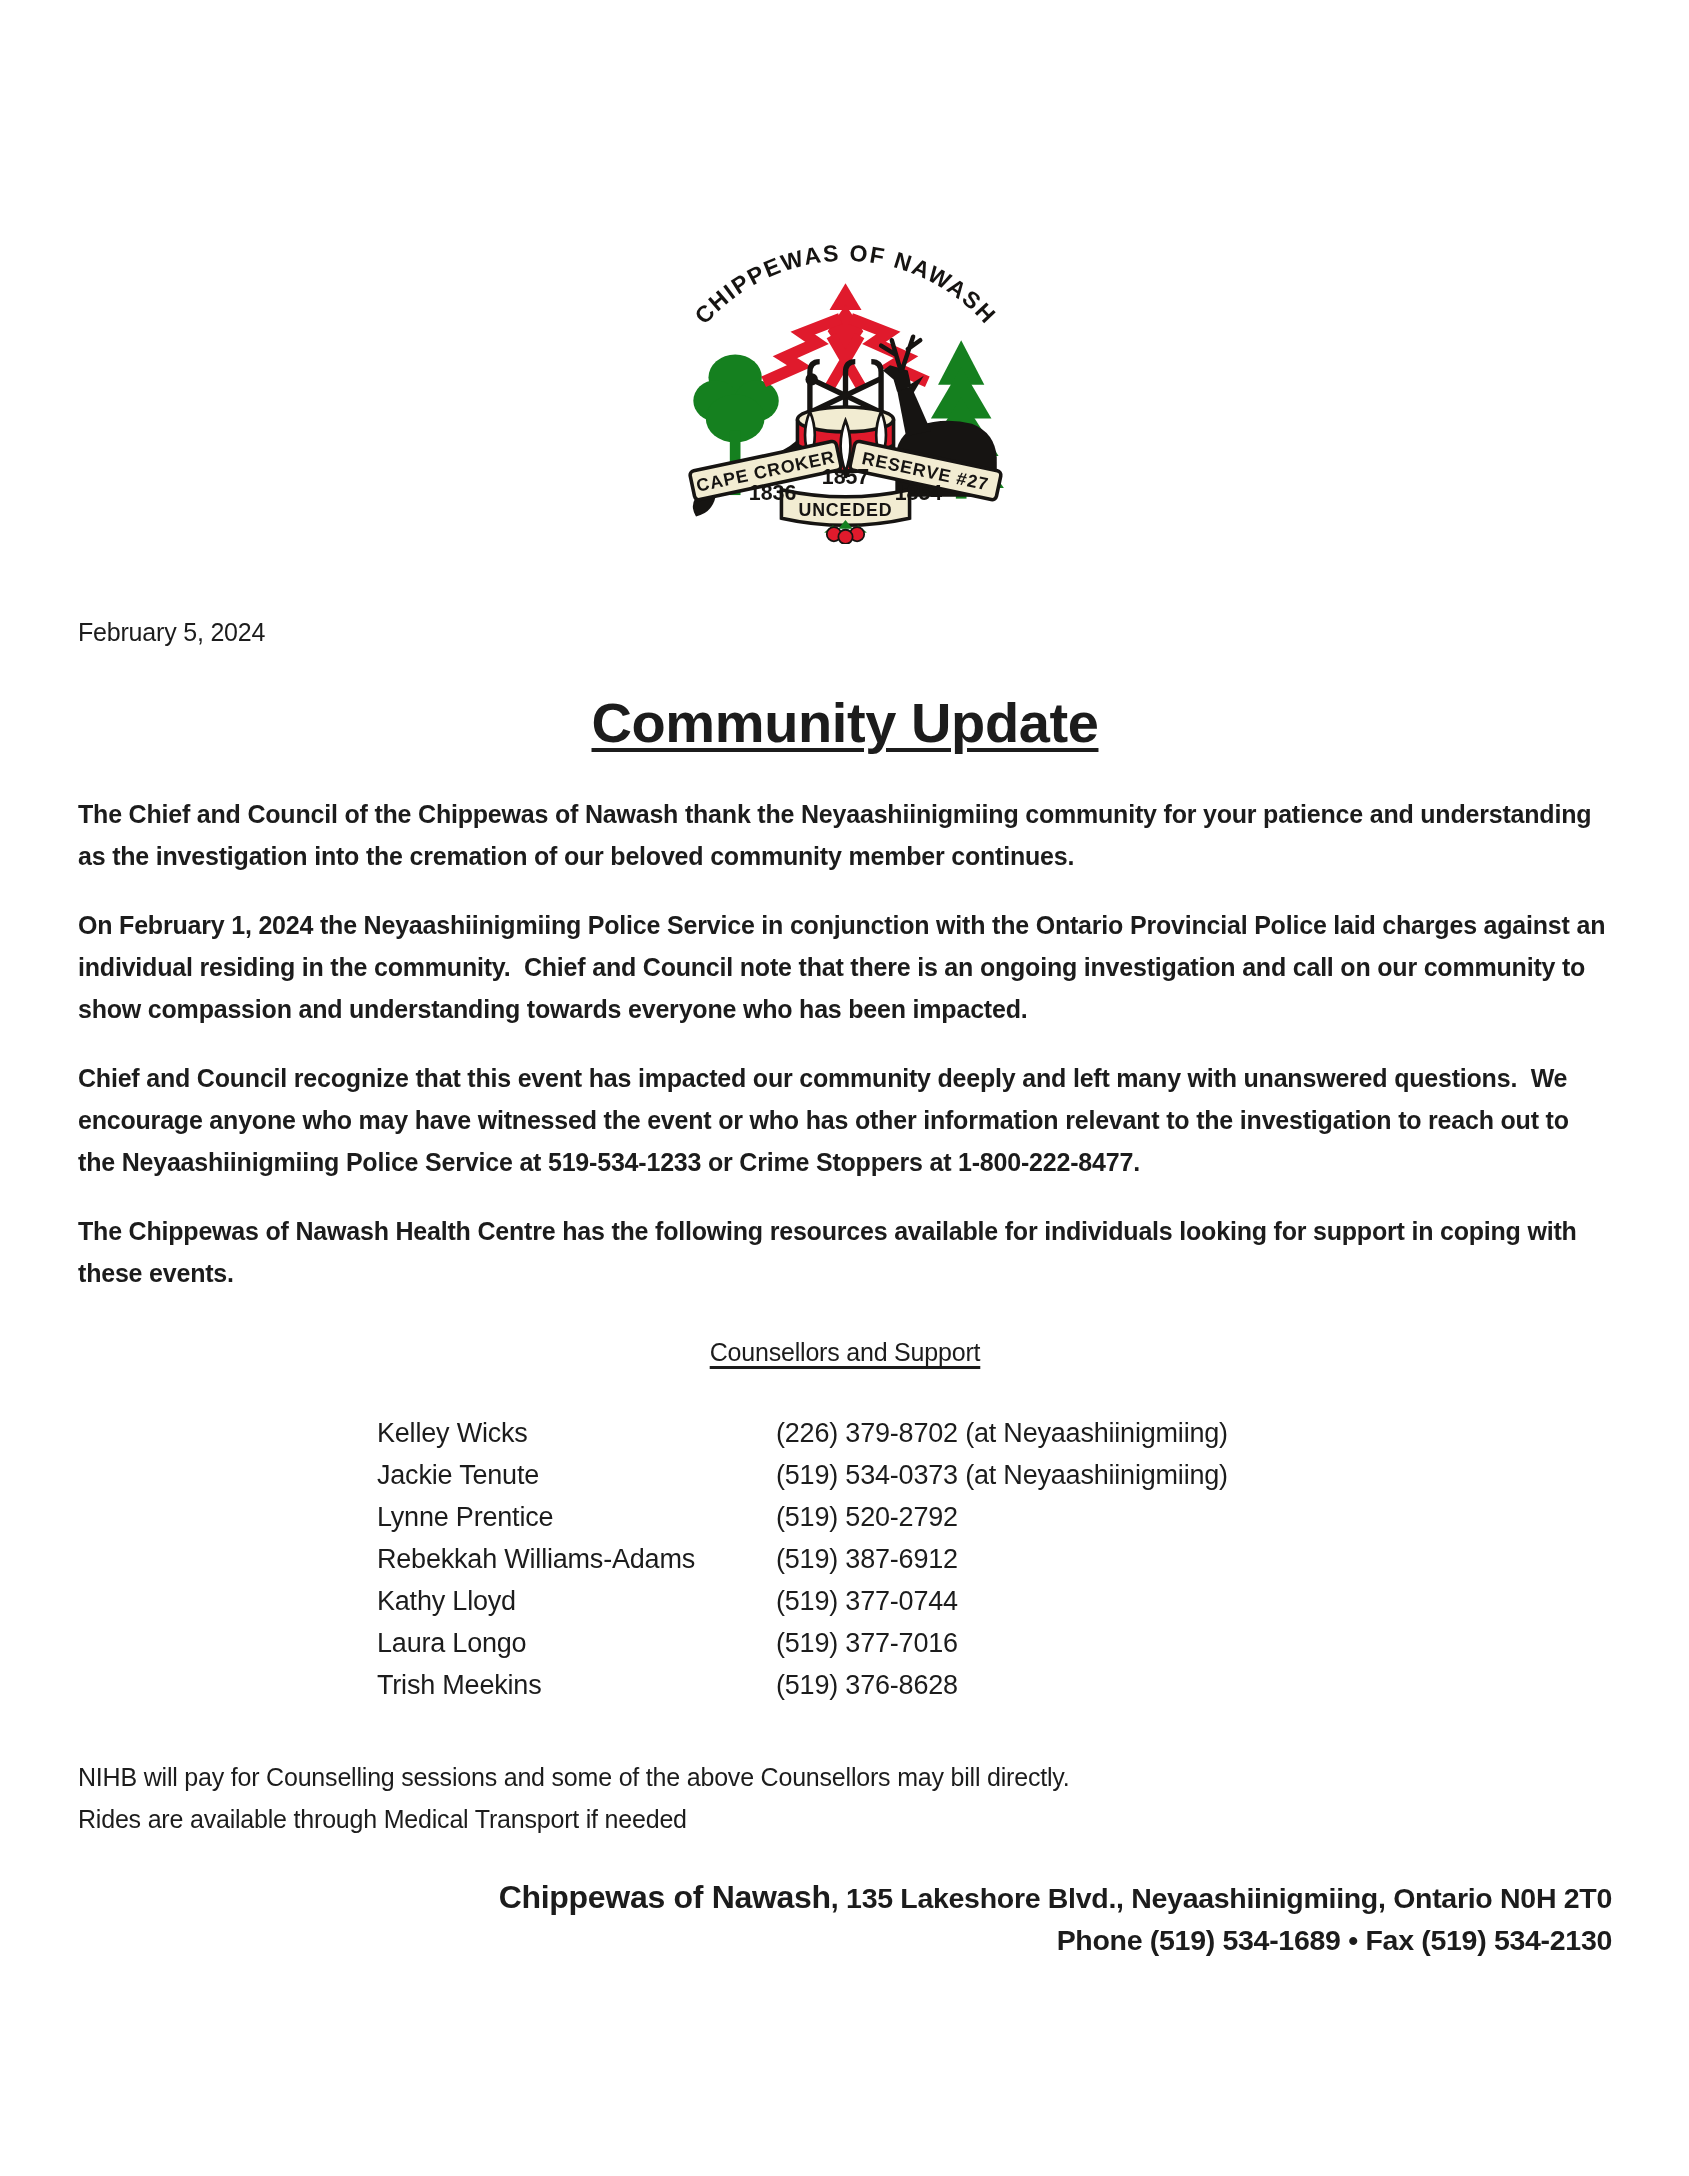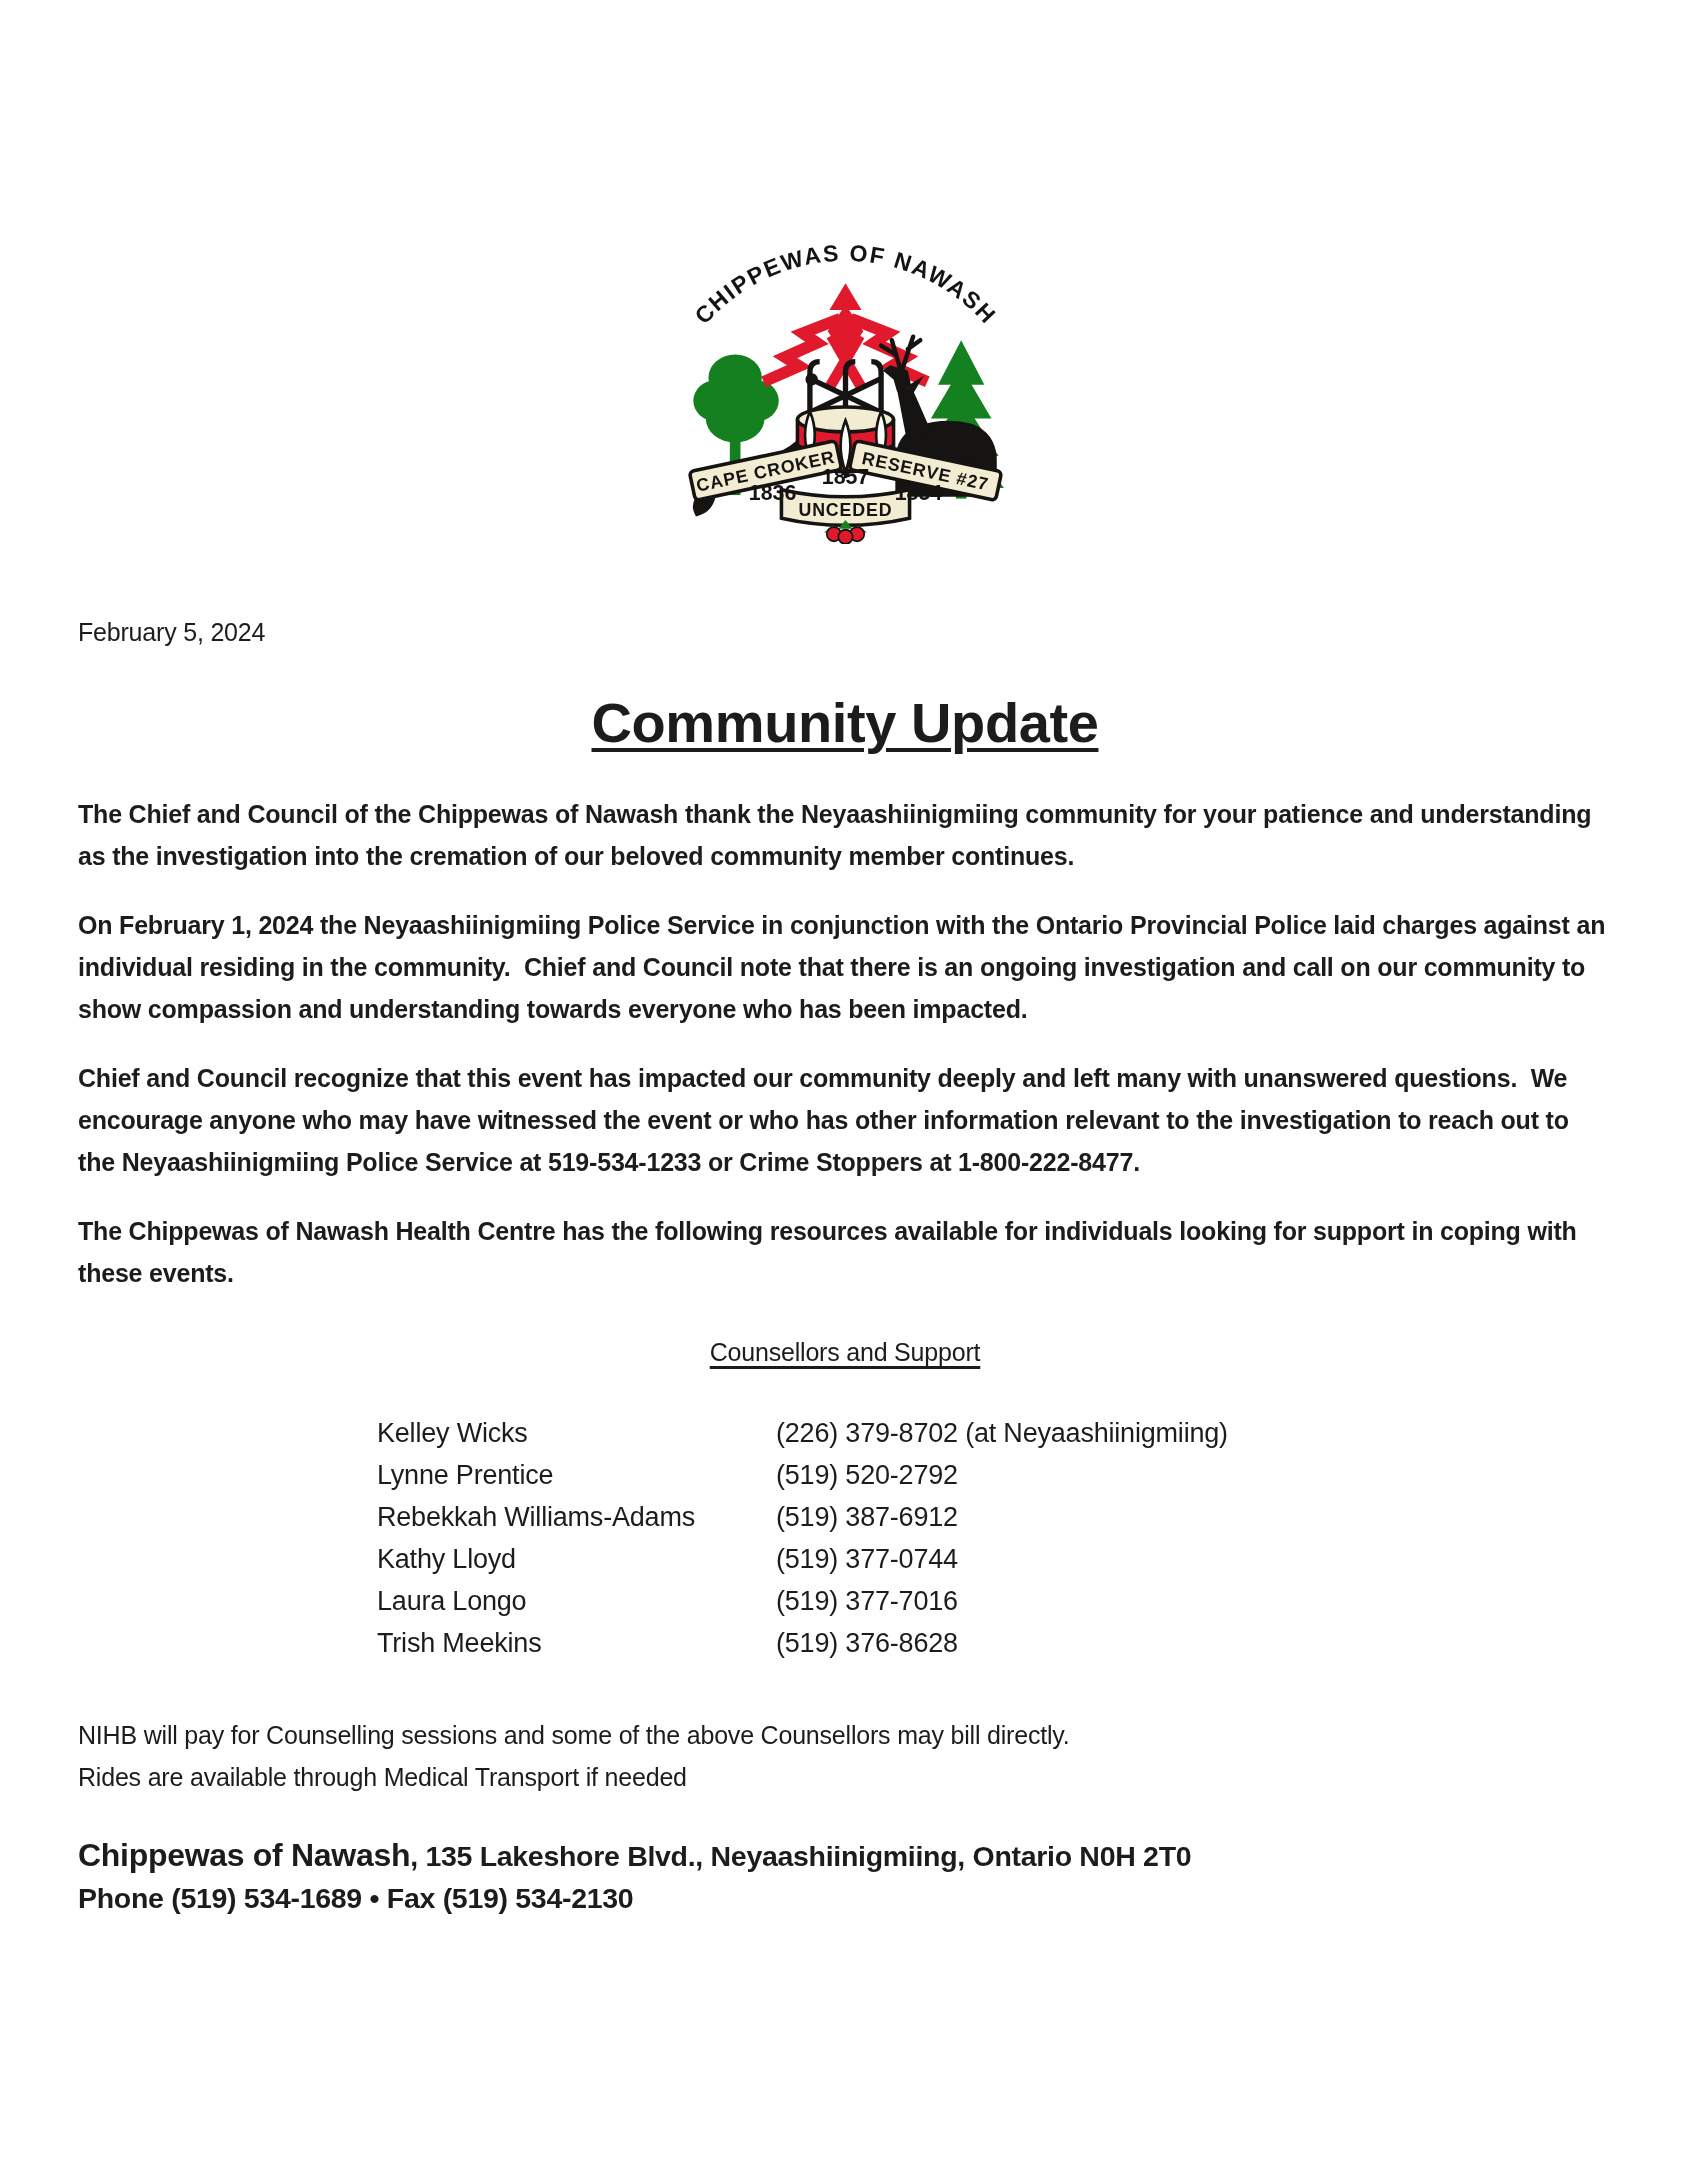--- a/index.html
+++ b/index.html
@@ -85,21 +85,21 @@
 
   .notes {
     margin-top: 50px;
     font-size: 25px;
     line-height: 42px;
     letter-spacing: -0.2px;
   }
 
   .footer {
     margin-top: 36px;
-    text-align: left;
+    text-align: right;
     font-weight: 700;
   }
   .footer-line1 { font-size: 28.5px; line-height: 43px; letter-spacing: -0.3px; }
   .footer-org   { font-size: 32px; }
   .footer-line2 { font-size: 28.5px; line-height: 41px; letter-spacing: -0.3px; }
 </style>
 </head>
 <body>
 
 <div class="page">
@@ -213,20 +213,24 @@
     <div class="counsellors-heading">
       <span>Counsellors and Support</span>
     </div>
 
     <div class="counsellor-list">
       <div class="c-row">
         <span class="c-name">Kelley Wicks</span>
         <span class="c-phone">(226) 379-8702 (at Neyaashiinigmiing)</span>
       </div>
       <div class="c-row">
+        <span class="c-name">Jackie Tenute</span>
+        <span class="c-phone">(519) 534-0373 (at Neyaashiinigmiing)</span>
+      </div>
+      <div class="c-row">
         <span class="c-name">Lynne Prentice</span>
         <span class="c-phone">(519) 520-2792</span>
       </div>
       <div class="c-row">
         <span class="c-name">Rebekkah Williams-Adams</span>
         <span class="c-phone">(519) 387-6912</span>
       </div>
       <div class="c-row">
         <span class="c-name">Kathy Lloyd</span>
         <span class="c-phone">(519) 377-0744</span>

